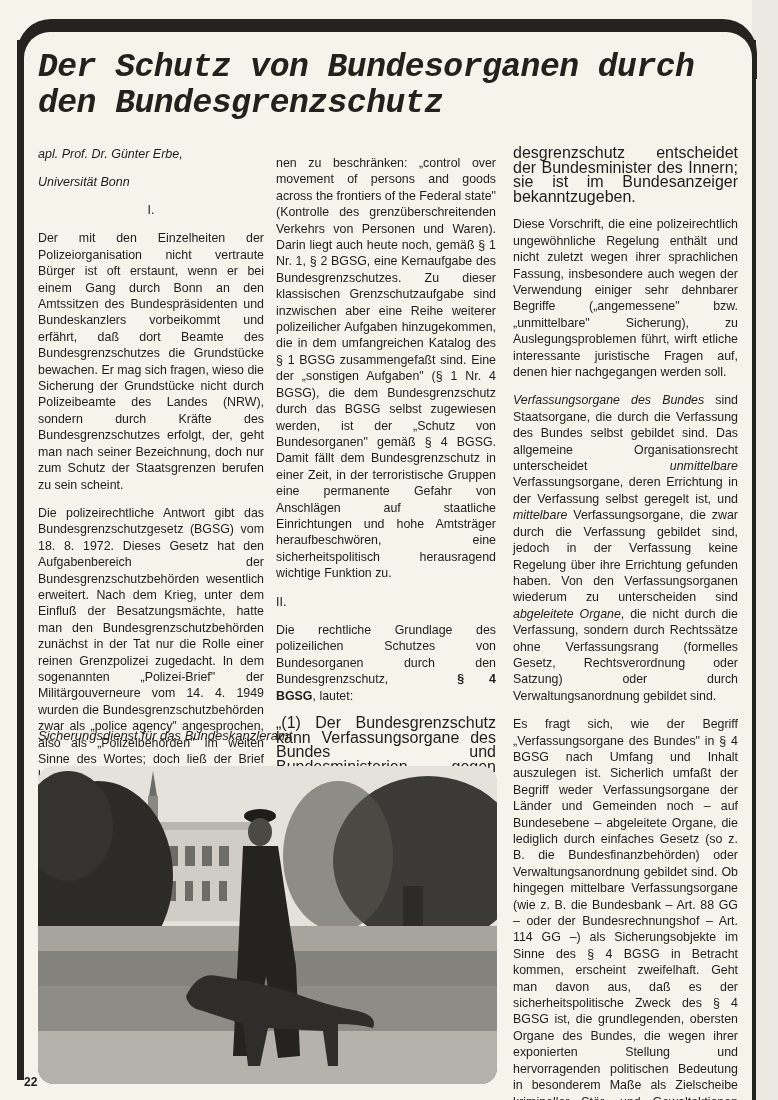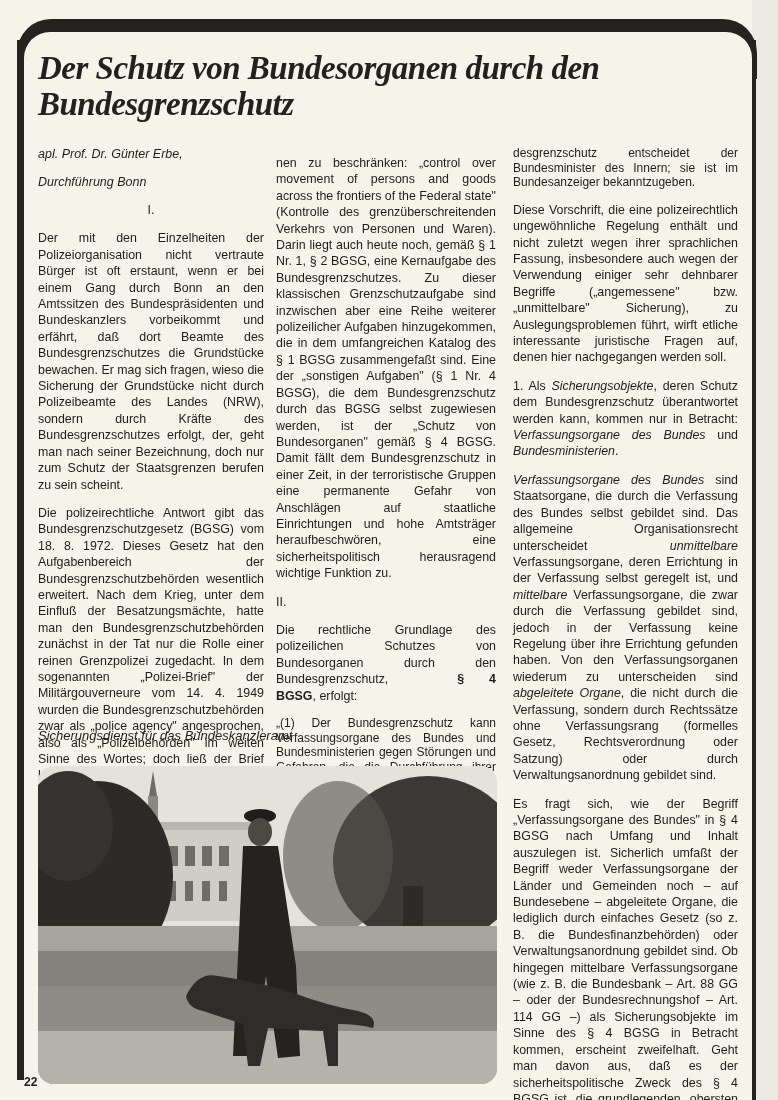--- a/index.html
+++ b/index.html
@@ -27,38 +27,38 @@
   .frame-left {
     position: absolute; left: 17px; top: 40px; width: 7px; height: 1040px;
     background: #25231f;
   }
   .frame-right {
     position: absolute; left: 752px; top: 40px; width: 4px; height: 1060px;
     background: #25231f;
   }
   .title {
     position: absolute; left: 38px; top: 50px; width: 700px;
-    font-family: Liberation Serif, serif;
+    font-family: Liberation Mono, monospace;
     font-weight: bold; font-style: italic;
     font-size: 33px; line-height: 36px; letter-spacing: -0.5px;
     color: #23211d; margin: 0;
   }
   .col {
     position: absolute;
     font-size: 12.4px; line-height: 16.4px;
     text-align: justify; hyphens: manual;
   }
   .col p { margin: 0 0 12px 0; }
   .col1 { left: 38px; top: 146px; width: 226px; }
   .col2 { left: 276px; top: 155px; width: 220px; }
   .col3 { left: 513px; top: 146px; width: 225px; }
   .author { margin: 0; font-size: 12.5px; line-height: 16px; text-align: left; font-style: italic; }
   .section-num { text-align: center; margin: 60px 0 12px 0; }
   .section-num2 { text-align: left; margin: 22px 0 12px 0; }
-  .small { font-size: 12px; line-height: 14.6px; }
+  .small { font-size: 16px; line-height: 14.6px; }
   .small p { margin: 0; }
   em { font-style: italic; }
   b { font-weight: bold; padding-left: 44px; }
   .caption {
     position: absolute; left: 38px; top: 728px;
     font-style: italic; font-size: 13px;
   }
   .photo {
     position: absolute; left: 38px; top: 766px; width: 459px; height: 318px;
     border-radius: 16px; overflow: hidden;
@@ -75,41 +75,40 @@
 <div class="right-margin"></div>
 <div class="frame-top"></div>
 <div class="frame-left"></div>
 <div class="frame-right"></div>
 <div class="frame-inner"></div>
 
 <h1 class="title">Der Schutz von Bundesorganen durch den Bundesgrenzschutz</h1>
 
 <div class="col col1">
   <p class="author">apl. Prof. Dr. Günter Erbe,</p>
-  <p class="author">Durchführung Bonn</p>
+  <p class="author">Universität Bonn</p>
   <p class="section-num">I.</p>
   <p>Der mit den Einzelheiten der Polizeiorganisation nicht vertraute Bürger ist oft erstaunt, wenn er bei einem Gang durch Bonn an den Amtssitzen des Bundespräsidenten und Bundeskanzlers vorbeikommt und erfährt, daß dort Beamte des Bundesgrenzschutzes die Grundstücke bewachen. Er mag sich fragen, wieso die Sicherung der Grundstücke nicht durch Polizeibeamte des Landes (NRW), sondern durch Kräfte des Bundesgrenzschutzes erfolgt, der, geht man nach seiner Bezeichnung, doch nur zum Schutz der Staatsgrenzen berufen zu sein scheint.</p>
   <p>Die polizeirechtliche Antwort gibt das Bundesgrenzschutzgesetz (BGSG) vom 18. 8. 1972. Dieses Gesetz hat den Aufgabenbereich der Bundesgrenzschutzbehörden wesentlich erweitert. Nach dem Krieg, unter dem Einfluß der Besatzungsmächte, hatte man den Bundesgrenzschutzbehörden zunächst in der Tat nur die Rolle einer reinen Grenzpolizei zugedacht. In dem sogenannten „Polizei-Brief" der Militärgouverneure vom 14. 4. 1949 wurden die Bundesgrenzschutzbehörden zwar als „police agency" angesprochen, also als „Polizeibehörden" im weiten Sinne des Wortes; doch ließ der Brief keinen Zweifel an der Absicht, die Aufgaben jener Behörden auf strikt grenzpolizeiliche Funktio-</p>
 </div>
 
 <div class="col col2">
   <p>nen zu beschränken: „control over movement of persons and goods across the frontiers of the Federal state" (Kontrolle des grenzüberschreitenden Verkehrs von Personen und Waren). Darin liegt auch heute noch, gemäß § 1 Nr. 1, § 2 BGSG, eine Kernaufgabe des Bundesgrenzschutzes. Zu dieser klassischen Grenzschutzaufgabe sind inzwischen aber eine Reihe weiterer polizeilicher Aufgaben hinzugekommen, die in dem umfangreichen Katalog des § 1 BGSG zusammengefaßt sind. Eine der „sonstigen Aufgaben" (§ 1 Nr. 4 BGSG), die dem Bundesgrenzschutz durch das BGSG selbst zugewiesen werden, ist der „Schutz von Bundesorganen" gemäß § 4 BGSG. Damit fällt dem Bundesgrenzschutz in einer Zeit, in der terroristische Gruppen eine permanente Gefahr von Anschlägen auf staatliche Einrichtungen und hohe Amtsträger heraufbeschwören, eine sicherheitspolitisch herausragend wichtige Funktion zu.</p>
   <p class="section-num2">II.</p>
-  <p><span>Die rechtliche Grundlage des polizeilichen Schutzes von Bundesorganen durch den Bundesgrenzschutz, </span><b>§ 4 BGSG</b><span>, erfolgt:</span></p>
+  <p><span>Die rechtliche Grundlage des polizeilichen Schutzes von Bundesorganen durch den Bundesgrenzschutz, </span><b>§ 4 BGSG</b><span>, lautet:</span></p>
   <div class="small">
     <p>„(1) Der Bundesgrenzschutz kann Verfassungsorgane des Bundes und Bundesministerien gegen Störungen und Gefahren, die die Durchführung ihrer Aufgaben beeinträchtigen, sichern, wenn diese darum ersuchen und Einvernehmen zwischen dem Bundesminister des Innern und dem beteiligten Land besteht, daß deren angemessene Sicherung anderweitig nicht gewährleistet ist. Über die Übernahme der Sicherung durch den Bun-</p>
   </div>
 </div>
 
 <div class="col col3">
   <div class="small" style="margin-bottom:12px">
     <p>desgrenzschutz entscheidet der Bundesminister des Innern; sie ist im Bundesanzeiger bekanntzugeben.</p>
   </div>
   <p>Diese Vorschrift, die eine polizeirechtlich ungewöhnliche Regelung enthält und nicht zuletzt wegen ihrer sprachlichen Fassung, insbesondere auch wegen der Verwendung einiger sehr dehnbarer Begriffe („angemessene" bzw. „unmittelbare" Sicherung), zu Auslegungsproblemen führt, wirft etliche interessante juristische Fragen auf, denen hier nachgegangen werden soll.</p>
-  <p><span>1. Als </span><em>Sicherungsobjekte</em><span>, deren Schutz dem Bundesgrenzschutz überantwortet werden kann, kommen nur in Betracht: </span><em>Verfassungsorgane des Bundes</em><span> und </span><em>Bundesministerien</em><span>.</span></p>
   <p><em>Verfassungsorgane des Bundes</em><span> sind Staatsorgane, die durch die Verfassung des Bundes selbst gebildet sind. Das allgemeine Organisationsrecht unterscheidet </span><em>unmittelbare</em><span> Verfassungsorgane, deren Errichtung in der Verfassung selbst geregelt ist, und </span><em>mittelbare</em><span> Verfassungsorgane, die zwar durch die Verfassung gebildet sind, jedoch in der Verfassung keine Regelung über ihre Errichtung gefunden haben. Von den Verfassungsorganen wiederum zu unterscheiden sind </span><em>abgeleitete Organe</em><span>, die nicht durch die Verfassung, sondern durch Rechtssätze ohne Verfassungsrang (formelles Gesetz, Rechtsverordnung oder Satzung) oder durch Verwaltungsanordnung gebildet sind.</span></p>
   <p>Es fragt sich, wie der Begriff „Verfassungsorgane des Bundes" in § 4 BGSG nach Umfang und Inhalt auszulegen ist. Sicherlich umfaßt der Begriff weder Verfassungsorgane der Länder und Gemeinden noch – auf Bundesebene – abgeleitete Organe, die lediglich durch einfaches Gesetz (so z. B. die Bundesfinanzbehörden) oder Verwaltungsanordnung gebildet sind. Ob hingegen mittelbare Verfassungsorgane (wie z. B. die Bundesbank – Art. 88 GG – oder der Bundesrechnungshof – Art. 114 GG –) als Sicherungsobjekte im Sinne des § 4 BGSG in Betracht kommen, erscheint zweifelhaft. Geht man davon aus, daß es der sicherheitspolitische Zweck des § 4 BGSG ist, die grundlegenden, obersten Organe des Bundes, die wegen ihrer exponierten Stellung und hervorragenden politischen Bedeutung in besonderem Maße als Zielscheibe krimineller Stör- und Gewaltaktionen gefährdet sind, erforderlichenfalls auch erhöhtem polizeilichen Schutz zu unterstellen, so recht-</p>
 </div>
 
 <div class="caption">Sicherungsdienst für das Bundeskanzleramt</div>
 
 <div class="photo">
   <svg width="459" height="318" viewBox="0 0 459 318">
 
     <rect x="0" y="0" width="459" height="170" fill="#e4e2db"></rect>

